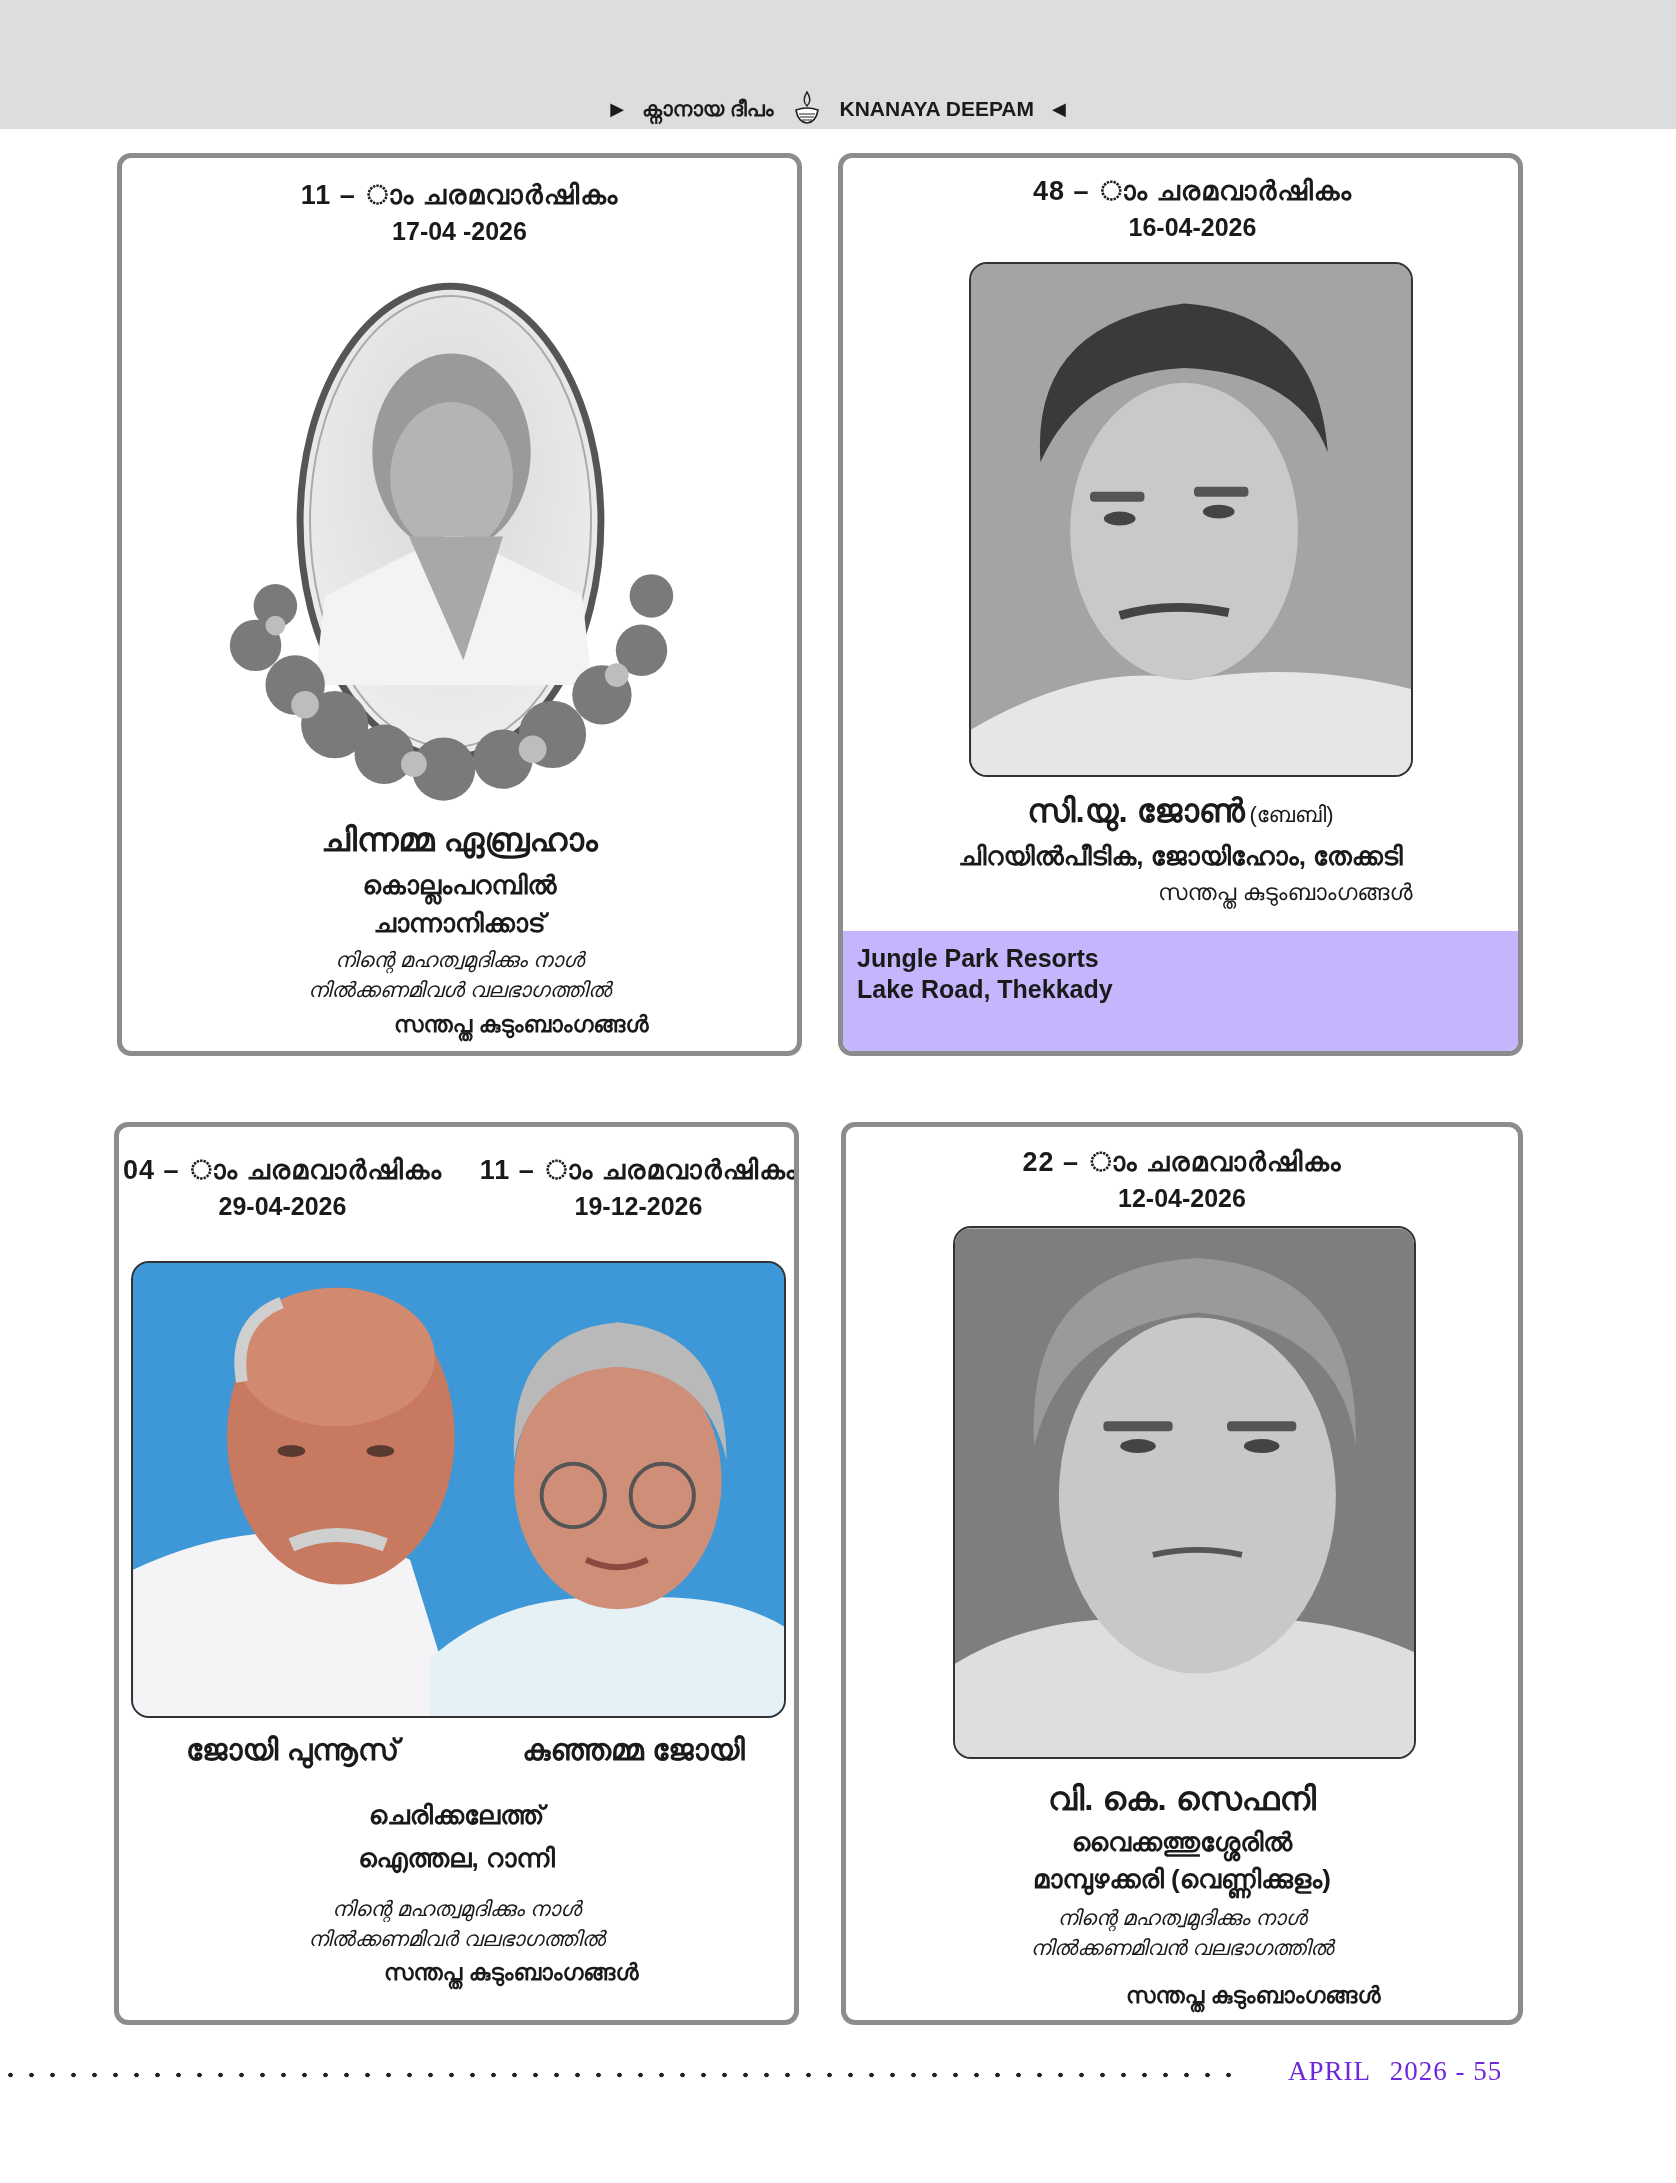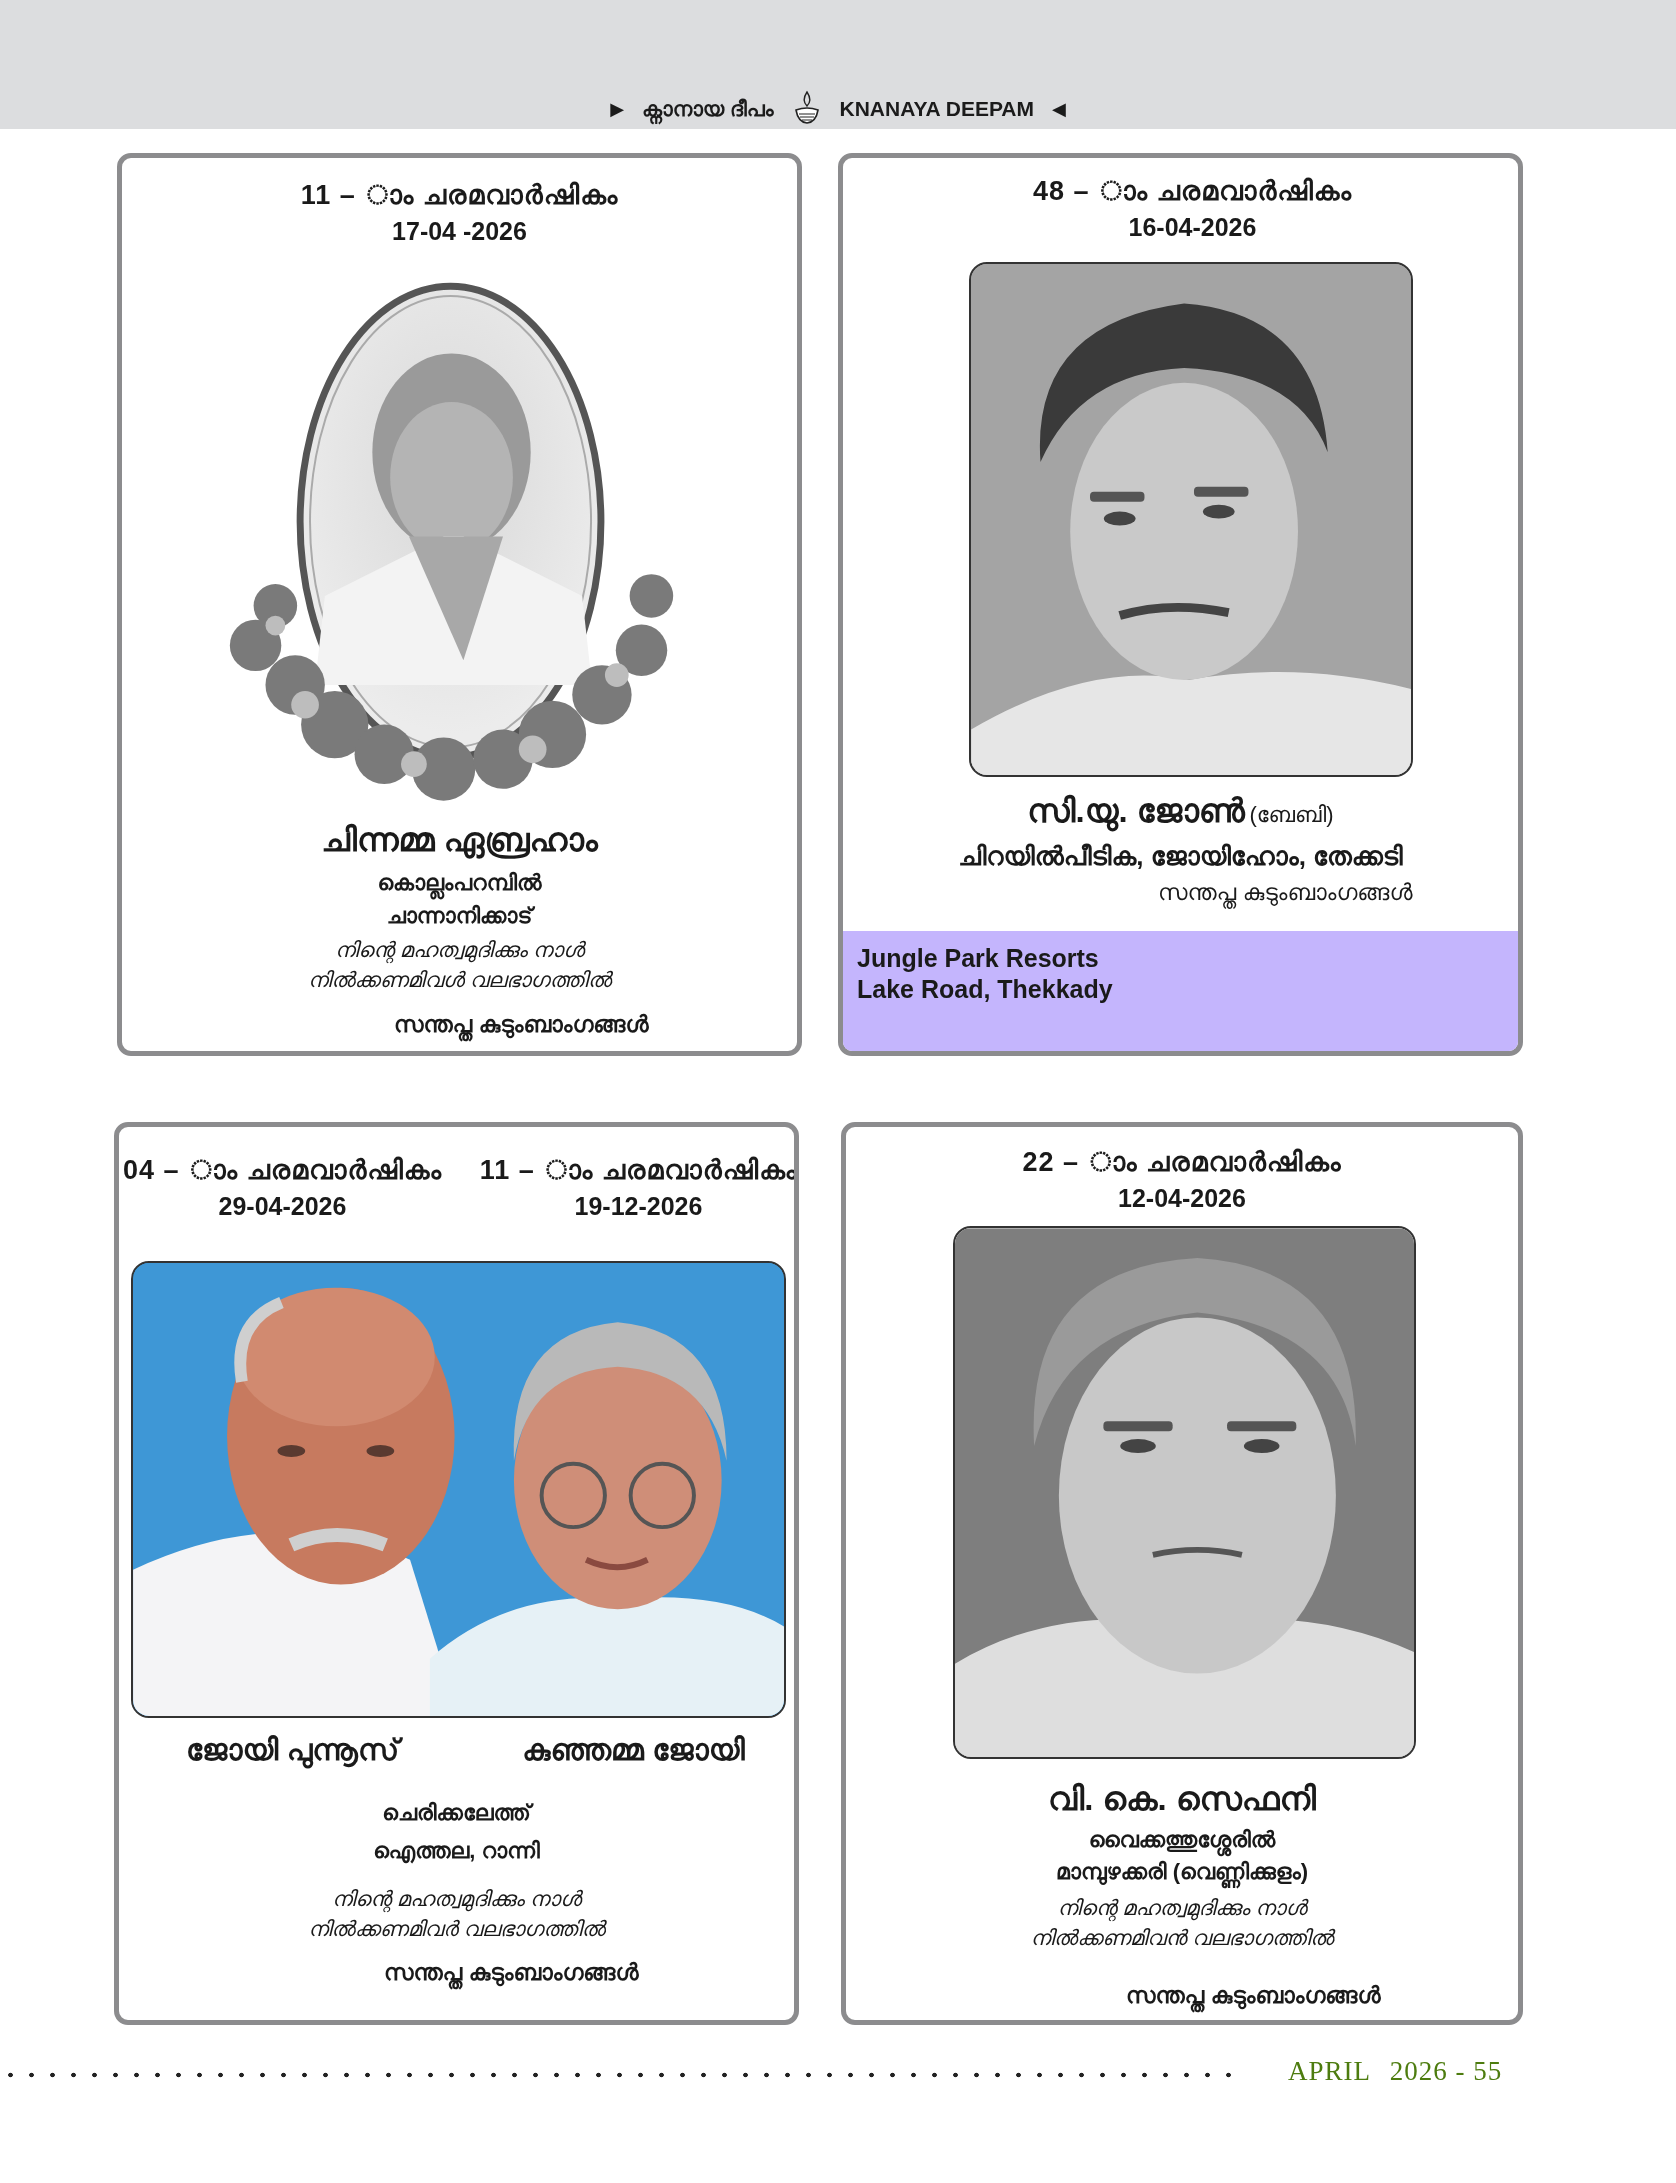--- a/index.html
+++ b/index.html
@@ -24,21 +24,21 @@
   }
   .c1 { left: 117px; top: 153px; width: 685px; height: 903px; }
   .c2 { left: 838px; top: 153px; width: 685px; height: 903px; }
   .c3 { left: 114px; top: 1122px; width: 685px; height: 903px; }
   .c4 { left: 841px; top: 1122px; width: 682px; height: 903px; }
 
   .center { text-align: center; }
   .anniv { font-size: 27px; font-weight: bold; letter-spacing: 1px; }
   .date { font-size: 25px; font-weight: bold; margin-top: 6px; }
   .name-big { font-size: 33px; font-weight: bold; }
-  .house { font-size: 22px; font-weight: bold; }
+  .house { font-size: 26px; font-weight: bold; }
   .verse { font-size: 21px; font-weight: normal; line-height: 30px; font-style: italic; }
   .family { font-size: 23px; font-weight: bold; }
   .nick { font-size: 22px; font-weight: normal; }
 
   .abs { position: absolute; }
 
   
   .photo-oval-wrap { position: absolute; left: 94px; top: 111px; width: 475px; height: 540px; }
   .photo-bw { position: absolute; border: 2px solid #333; border-radius: 18px; overflow: hidden; }
   .photo-color { position: absolute; border: 2px solid #333; border-radius: 18px; overflow: hidden; background: #3e97d6; }
@@ -49,21 +49,21 @@
     font-size: 25px; font-weight: bold; line-height: 31px;
   }
 
   .footer-dots {
     position: absolute; left: 0; top: 2069px; width: 1238px; height: 12px;
     background-image: radial-gradient(circle, #222 2px, transparent 2.6px);
     background-size: 21px 12px; background-repeat: repeat-x;
   }
   .footer-text {
     position: absolute; left: 1288px; top: 2056px;
-    font-family: "Liberation Serif", "DejaVu Serif", serif; font-size: 27px; color: #4d7c0f;
+    font-family: "Liberation Serif", "DejaVu Serif", serif; font-size: 27px; color: #6d28d9;
     letter-spacing: 1px;
   }
 </style>
 </head>
 <body>
 
 <div class="header-band"></div>
 <div class="header-line">
   <span class="tri">▶</span>
   <span>ക്നാനായ ദീപം</span>

